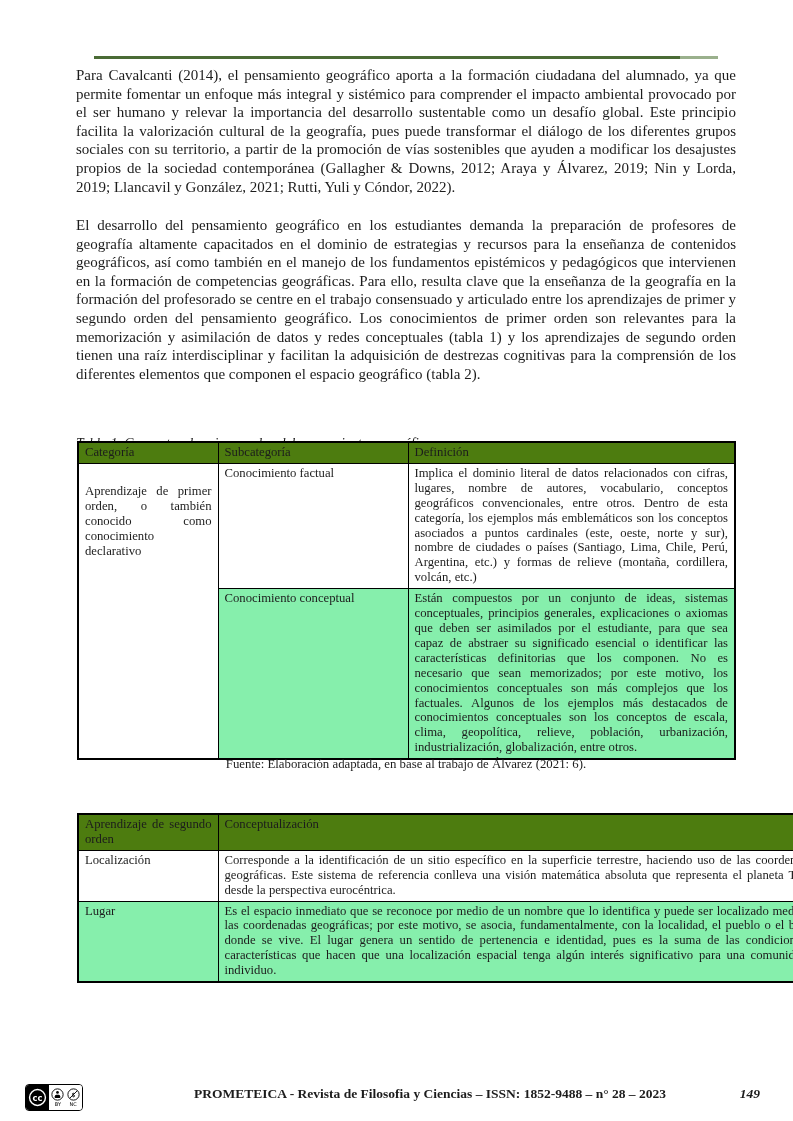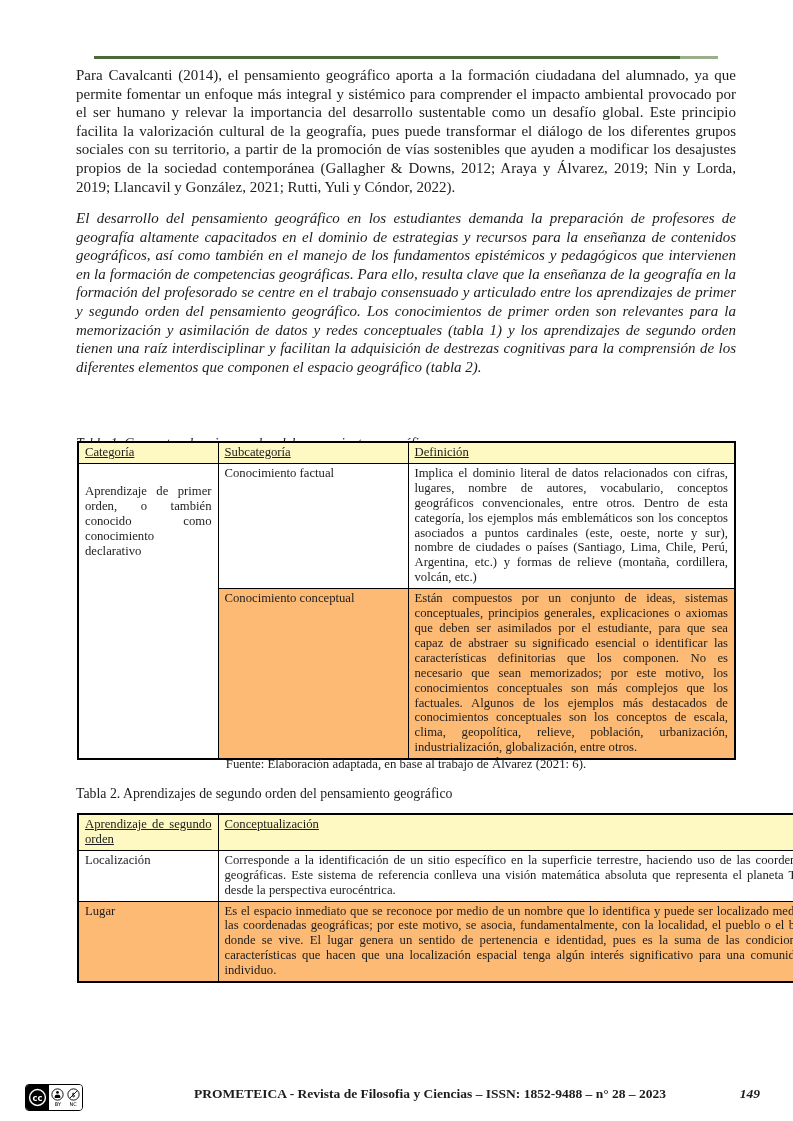--- a/index.html
+++ b/index.html
@@ -13,37 +13,37 @@
   }
   .top-rule{
     position:absolute;left:94px;top:56px;width:624px;height:3px;
     background:linear-gradient(to right,#4a6b35 0,#4a6b35 586px,#9ab08c 586px,#9ab08c 100%);
   }
   .body-par{
     position:absolute;left:76px;width:660px;margin:0;
     font-size:15px;line-height:18.6px;text-align:justify;
   }
   .par1{top:66px;}
-  .par2{top:209px;font-style:italic;}
+  .par2{top:216px;}
   .caption{position:absolute;left:76px;font-size:13.8px;}
   .cap1{top:436px;font-style:italic;}
   .cap2{top:786px;}
   table{
     position:absolute;left:77px;border-collapse:collapse;table-layout:fixed;
     border:2px solid #000;background:#fff;
   }
   .t1{top:441px;width:659px;}
   .t2{top:813px;width:750px;}
   td{
     border:1px solid #000;vertical-align:top;
     padding:2px 6px 3px 6px;
     font-size:12.7px;line-height:14.9px;
   }
-  tr.hdr td{background:#fef9c3;text-decoration:underline;}
-  tr.shaded td{background:#fdba74;}
+  tr.hdr td{background:#4d7c0f;}
+  tr.shaded td{background:#86efac;}
   td.just{text-align:justify;}
   td.cat{padding-top:20px;text-align:justify;}
   td.hjust{text-align:justify;}
   .source{
     position:absolute;left:76px;top:757px;width:660px;
     text-align:center;font-size:12.8px;
   }
   .footer-journal{
     position:absolute;left:140px;top:1086px;width:580px;text-align:center;
     font-weight:bold;font-size:13.5px;
@@ -97,21 +97,20 @@
       </tr>
       <tr class="shaded">
         <td>Conocimiento conceptual</td>
         <td class="just">Están compuestos por un conjunto de ideas, sistemas conceptuales, principios generales, explicaciones o axiomas que deben ser asimilados por el estudiante, para que sea capaz de abstraer su significado esencial o identificar las características definitorias que los componen. No es necesario que sean memorizados; por este motivo, los conocimientos conceptuales son más complejos que los factuales. Algunos de los ejemplos más destacados de conocimientos conceptuales son los conceptos de escala, clima, geopolítica, relieve, población, urbanización, industrialización, globalización, entre otros.</td>
       </tr>
     </tbody>
   </table>
 
   <div class="source">Fuente: Elaboración adaptada, en base al trabajo de Álvarez (2021: 6).</div>
 
-  <div class="caption cap2">Tabla 2. Aprendizajes de segundo orden del pensamiento geográfico</div>
 
   <table class="t2">
     <colgroup>
         <col style="width:140px">
         <col>
       </colgroup>
     <tbody>
       <tr class="hdr">
         <td class="hjust">Aprendizaje de segundo orden</td>
         <td>Conceptualización</td>

